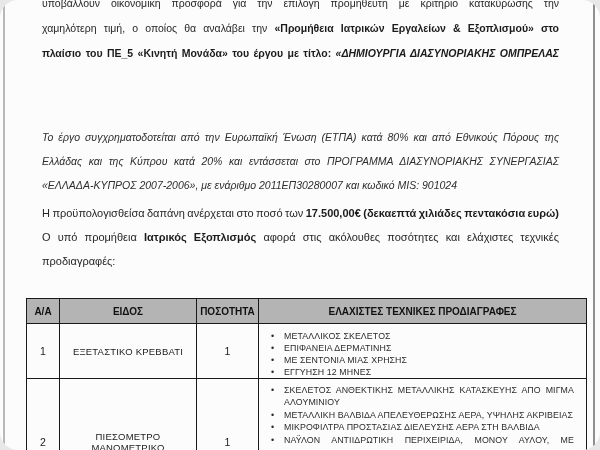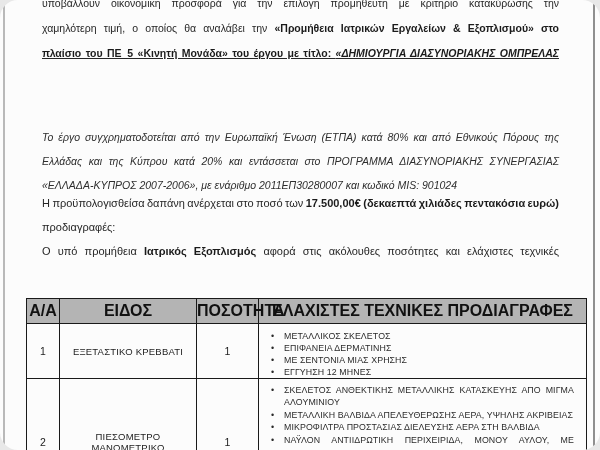--- a/index.html
+++ b/index.html
@@ -10,33 +10,33 @@
     border-radius:18px;
   }
   .scan-edge{position:absolute;top:0;bottom:0;}
   .scan-edge.left{left:3px;width:2px;background:#b9b9b9;}
   .scan-edge.right{left:593px;width:2px;background:#8f8f8f;}
 
   .para{position:absolute;left:42px;width:517px;}
   .para .line{white-space:nowrap;}
   .p1{top:-9px;font-size:10.5px;line-height:25px;}
   .p2{top:125px;font-size:10.5px;line-height:24px;font-style:italic;color:#2e2e2e;}
-  .p3{top:191px;font-size:11px;line-height:24px;}
+  .p3{top:201px;font-size:11px;line-height:24px;}
   .b{font-weight:bold;color:#1b1b1b;}
   .i{font-style:italic;}
   .bi{font-weight:bold;font-style:italic;color:#1b1b1b;}
 
   table.doc-table{
     position:absolute;left:26px;top:298px;width:556px;
     border-collapse:collapse;table-layout:fixed;
     border:1.5px solid #141414;
   }
   .doc-table th,.doc-table td{border:1px solid #1a1a1a;padding:0;}
   .doc-table thead th{
-    background:#b4b4b4;height:24px;font-size:16px;font-weight:bold;
+    background:#b4b4b4;height:24px;font-size:10px;font-weight:bold;
     text-align:center;vertical-align:middle;color:#111;
   }
   td.c-no{width:32px;text-align:center;vertical-align:middle;font-size:10.5px;color:#222;}
   td.c-item{width:136px;text-align:center;vertical-align:middle;font-size:9.5px;color:#222;letter-spacing:.2px;}
   td.c-qty{width:61px;text-align:center;vertical-align:middle;font-size:10.5px;color:#222;}
   td.c-specs{width:327px;vertical-align:top;padding:6px 12px 0 10px;}
   tr.row-1{height:53px;}
   tr.row-2{height:126px;}
   tr.row-2 td.c-specs{padding-top:5px;}
   .spec-list{margin:0;padding:0;list-style:none;}
@@ -51,33 +51,33 @@
 </head>
 <body>
 
 <div class="page">
   <div class="scan-edge left"></div>
   <div class="scan-edge right"></div>
 
   <div class="para p1">
     <div class="line jline" style="word-spacing: 8.01094px;"><span>υποβάλλουν οικονομική προσφορά για την επιλογή προμηθευτή με κριτήριο κατακύρωσης την</span></div>
     <div class="line jline" style="word-spacing: 4.23958px;"><span>χαμηλότερη τιμή, ο οποίος θα αναλάβει την </span><span class="b">«Προμήθεια Ιατρικών Εργαλείων &amp; Εξοπλισμού» στο</span></div>
-    <div class="line jline" style="word-spacing: 1.47159px; text-decoration: underline;"><span class="b">πλαίσιο του ΠΕ_5 «Κινητή Μονάδα» του έργου με τίτλο: </span><span class="bi">«ΔΗΜΙΟΥΡΓΙΑ ΔΙΑΣΥΝΟΡΙΑΚΗΣ ΟΜΠΡΕΛΑΣ</span></div>
+    <div class="line jline" style="word-spacing: 1.47159px;"><span class="b">πλαίσιο του ΠΕ_5 «Κινητή Μονάδα» του έργου με τίτλο: </span><span class="bi">«ΔΗΜΙΟΥΡΓΙΑ ΔΙΑΣΥΝΟΡΙΑΚΗΣ ΟΜΠΡΕΛΑΣ</span></div>
   </div>
 
   <div class="para p2">
     <div class="line jline" style="word-spacing: 2.08594px;"><span>Το έργο συγχρηματοδοτείται από την Ευρωπαϊκή Ένωση (ΕΤΠΑ) κατά 80% και από Εθνικούς Πόρους της</span></div>
     <div class="line jline" style="word-spacing: 3.62074px;"><span>Ελλάδας και της Κύπρου κατά 20% και εντάσσεται στο ΠΡΟΓΡΑΜΜΑ ΔΙΑΣΥΝΟΡΙΑΚΗΣ ΣΥΝΕΡΓΑΣΙΑΣ</span></div>
     <div class="line"><span>«ΕΛΛΑΔΑ-ΚΥΠΡΟΣ 2007-2006», με ενάριθμο 2011ΕΠ30280007 και κωδικό MIS: 901024</span></div>
   </div>
 
   <div class="para p3">
     <div class="line jline" style="word-spacing: -0.59375px;"><span>Η προϋπολογισθείσα δαπάνη ανέρχεται στο ποσό των </span><span class="b">17.500,00€ (δεκαεπτά χιλιάδες πεντακόσια ευρώ)</span></div>
+    <div class="line jline" style="word-spacing: 4.07386px;"><span>Ο υπό προμήθεια </span><span class="b">Ιατρικός Εξοπλισμός</span><span> αφορά στις ακόλουθες ποσότητες και ελάχιστες τεχνικές</span></div>
     <div class="line"><span>προδιαγραφές:</span></div>
-    <div class="line jline" style="word-spacing: 4.07386px;"><span>Ο υπό προμήθεια </span><span class="b">Ιατρικός Εξοπλισμός</span><span> αφορά στις ακόλουθες ποσότητες και ελάχιστες τεχνικές</span></div>
   </div>
 
   <table class="doc-table">
     <thead>
       <tr>
         <th style="width:32px">Α/Α</th>
         <th style="width:136px">ΕΙΔΟΣ</th>
         <th style="width:61px">ΠΟΣΟΤΗΤΑ</th>
         <th style="width:327px">ΕΛΑΧΙΣΤΕΣ ΤΕΧΝΙΚΕΣ ΠΡΟΔΙΑΓΡΑΦΕΣ</th>
       </tr>

